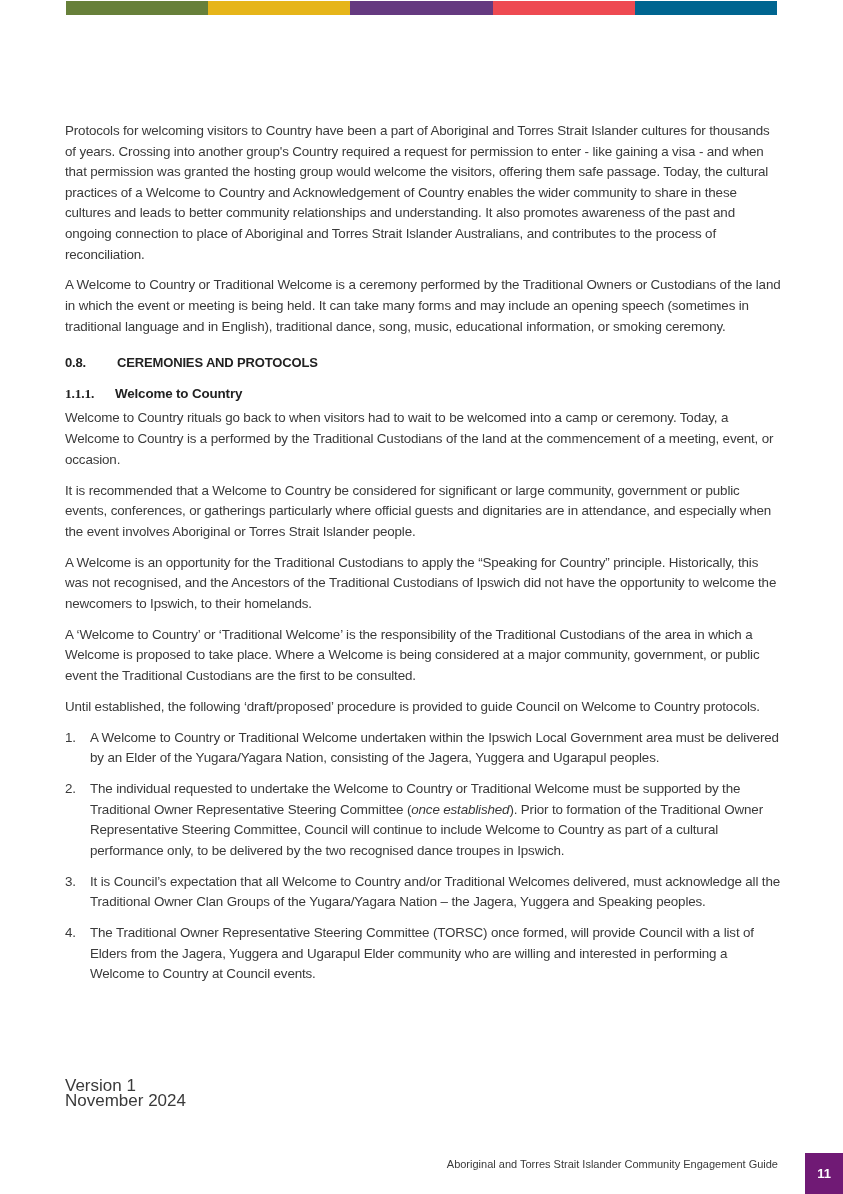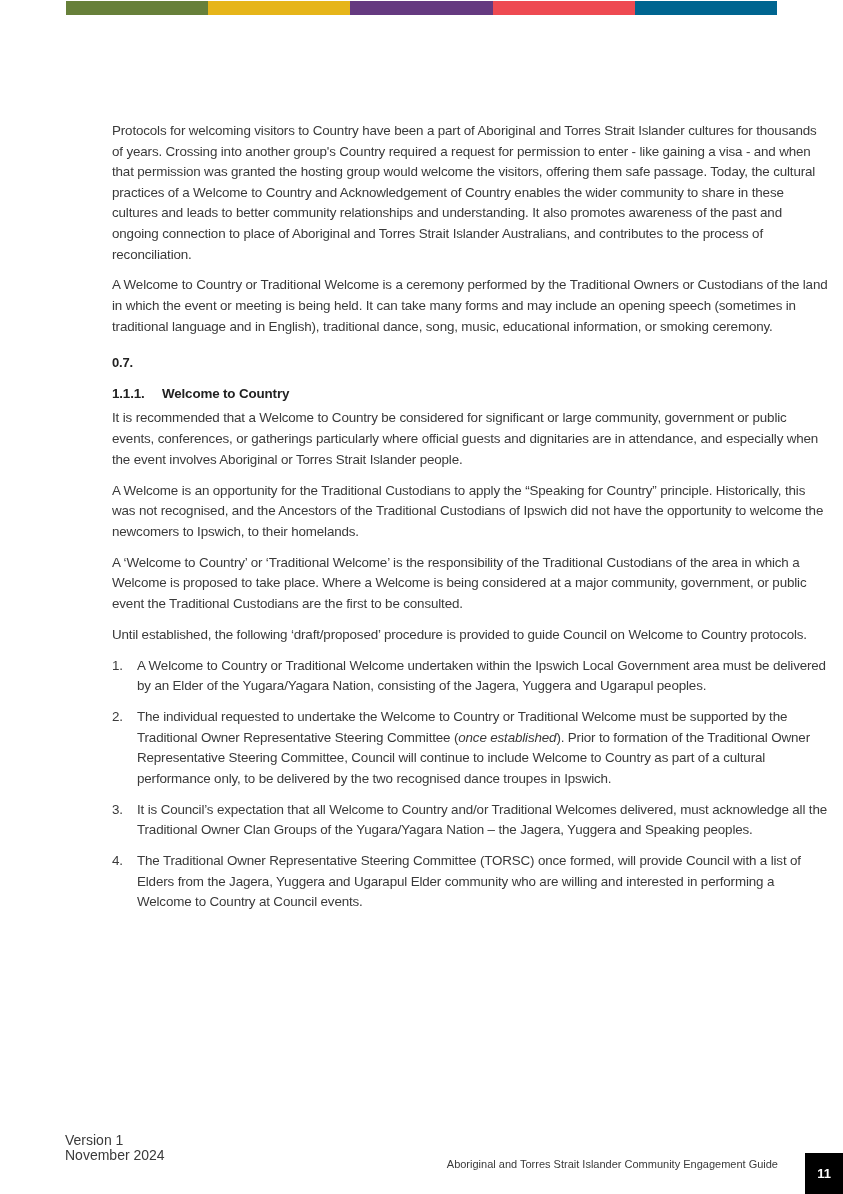--- a/index.html
+++ b/index.html
@@ -11,75 +11,76 @@
   }
   .color-bar {
     position: absolute; left: 66px; top: 1px; width: 711px; height: 14px;
     display: flex;
   }
   .color-bar .seg { flex: 1; height: 100%; }
   .content {
     position: absolute; left: 65px; top: 121px; width: 716px;
     font-size: 13.4px; line-height: 20.6px;
     letter-spacing: -0.15px;
-    margin-left: 47px;
   }
   .content p { margin: 0 0 10.3px 0; }
   .h2 {
     font-weight: bold; color: #222; font-size: 13px;
     margin: 16px 0 10px 0; display: flex;
   }
   .h3 {
     font-weight: bold; color: #222; font-size: 13.4px;
     margin: 0 0 4px 0; display: flex;
   }
   .h2 .num { width: 52px; }
-  .h3 .num { width: 50px; }
+  .h3 .num { width: 50px; font-family: Liberation Serif, serif; }
   ol.steps { list-style: none; margin: 0; padding: 0; }
   ol.steps li { display: flex; margin-bottom: 10.3px; }
   ol.steps li .n { width: 25px; flex: none; }
   ol.steps li .t { flex: 1; }
   .footer-left {
-    position: absolute; left: 65px; top: 1133px;
-    font-size: 14px; line-height: 14.5px; color: #3a3a3a;
+    position: absolute; left: 65px; top: 1079px;
+    font-size: 17px; line-height: 14.5px; color: #3a3a3a;
   }
   .footer-right {
     position: absolute; right: 65px; top: 1133px;
     font-size: 11px; line-height: 14.5px; color: #3a3a3a; margin-top: 24px;
   }
   .page-num {
     position: absolute; left: 805px; top: 1153px; width: 38px; height: 41px;
-    background: #000000; color: #ffffff; font-weight: bold; font-size: 13px;
+    background: #701a75; color: #ffffff; font-weight: bold; font-size: 13px;
     display: flex; align-items: center; justify-content: center;
   }
 </style>
 </head>
 <body>
 
 <div class="color-bar">
   <div class="seg" style="background:#67803a"></div>
   <div class="seg" style="background:#e6b51a"></div>
   <div class="seg" style="background:#653a80"></div>
   <div class="seg" style="background:#ee4a52"></div>
   <div class="seg" style="background:#006590"></div>
 </div>
 
 <div class="content">
   <p>Protocols for welcoming visitors to Country have been a part of Aboriginal and Torres Strait Islander cultures for thousands of years. Crossing into another group's Country required a request for permission to enter - like gaining a visa - and when that permission was granted the hosting group would welcome the visitors, offering them safe passage. Today, the cultural practices of a Welcome to Country and Acknowledgement of Country enables the wider community to share in these cultures and leads to better community relationships and understanding. It also promotes awareness of the past and ongoing connection to place of Aboriginal and Torres Strait Islander Australians, and contributes to the process of reconciliation.</p>
   <p>A Welcome to Country or Traditional Welcome is a ceremony performed by the Traditional Owners or Custodians of the land in which the event or meeting is being held. It can take many forms and may include an opening speech (sometimes in traditional language and in English), traditional dance, song, music, educational information, or smoking ceremony.</p>
 
   <div class="h2">
-    <span class="num">0.7.</span>
+    <span class="num">0.8.</span>
+    <span>CEREMONIES AND PROTOCOLS</span>
   </div>
 
   <div class="h3">
     <span class="num">1.1.1.</span>
     <span>Welcome to Country</span>
   </div>
 
+  <p>Welcome to Country rituals go back to when visitors had to wait to be welcomed into a camp or ceremony. Today, a Welcome to Country is a performed by the Traditional Custodians of the land at the commencement of a meeting, event, or occasion.</p>
   <p>It is recommended that a Welcome to Country be considered for significant or large community, government or public events, conferences, or gatherings particularly where official guests and dignitaries are in attendance, and especially when the event involves Aboriginal or Torres Strait Islander people.</p>
   <p>A Welcome is an opportunity for the Traditional Custodians to apply the “Speaking for Country” principle. Historically, this was not recognised, and the Ancestors of the Traditional Custodians of Ipswich did not have the opportunity to welcome the newcomers to Ipswich, to their homelands.</p>
   <p>A ‘Welcome to Country’ or ‘Traditional Welcome’ is the responsibility of the Traditional Custodians of the area in which a Welcome is proposed to take place. Where a Welcome is being considered at a major community, government, or public event the Traditional Custodians are the first to be consulted.</p>
   <p>Until established, the following ‘draft/proposed’ procedure is provided to guide Council on Welcome to Country protocols.</p>
 
   <ol class="steps">
     <li>
       <span class="n">1.</span>
       <span class="t">A Welcome to Country or Traditional Welcome undertaken within the Ipswich Local Government area must be delivered by an Elder of the Yugara/Yagara Nation, consisting of the Jagera, Yuggera and Ugarapul peoples.</span>
     </li>

